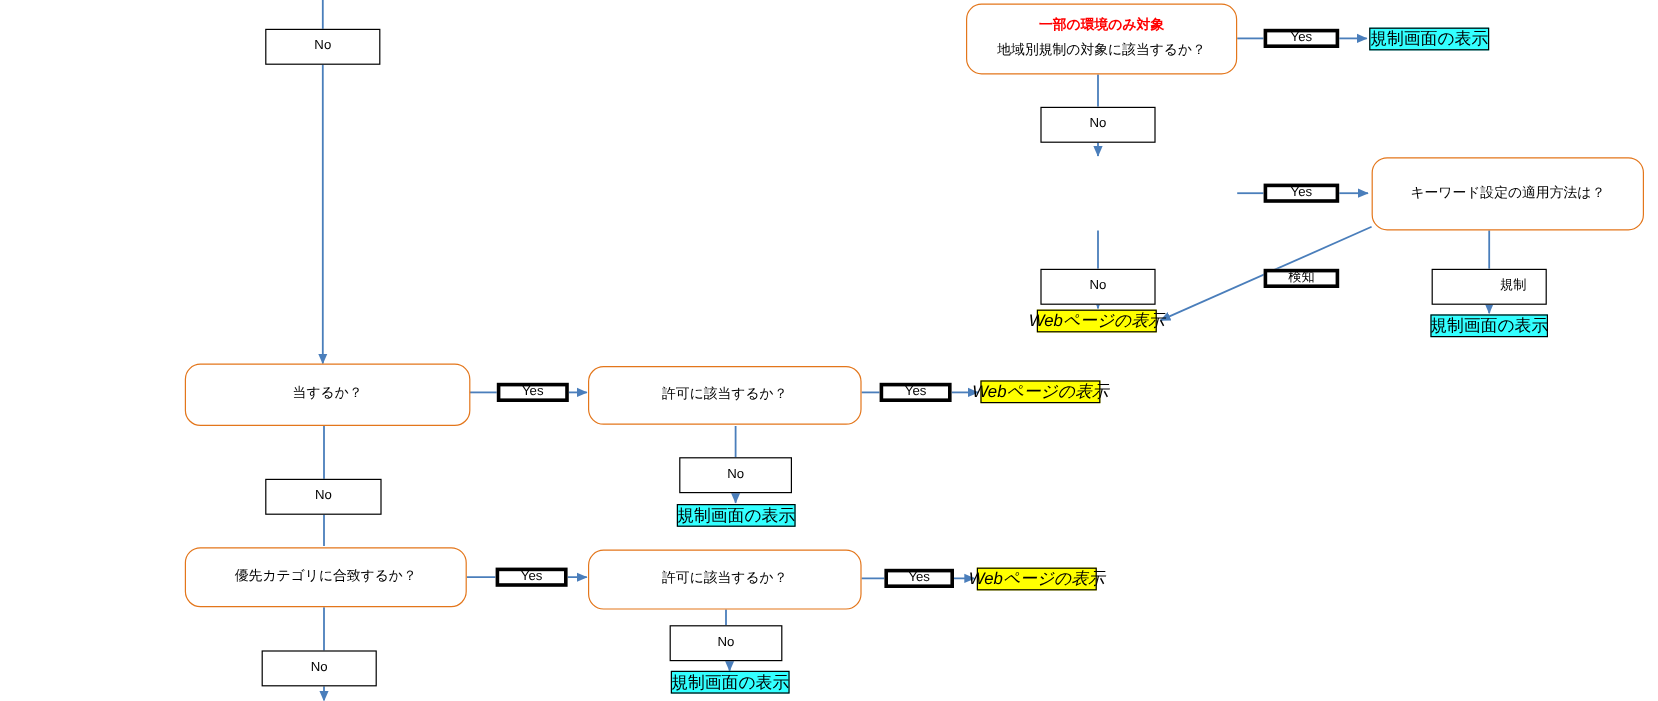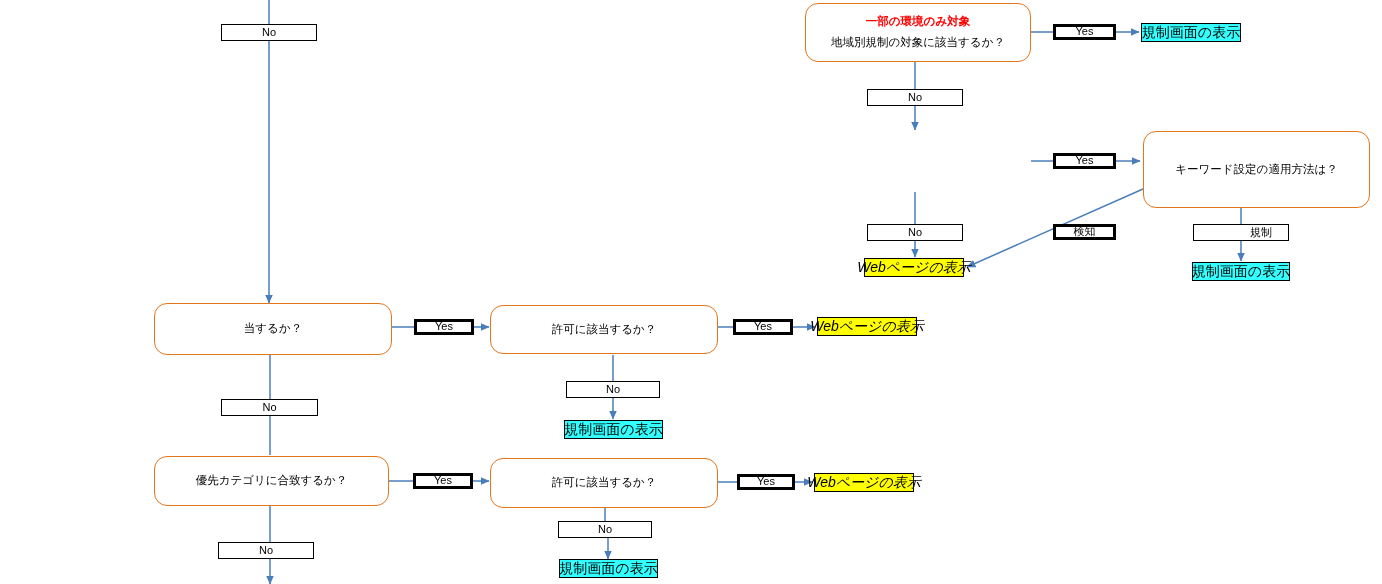--- a/index.html
+++ b/index.html
@@ -61,21 +61,21 @@
     color: #000000;
     font-size: 11px;
     height: 16px;
   }
   
   .blabel {
     border: 1.4px solid #000000;
     background: #ffffff;
     color: #000000;
     font-size: 11px;
-    height: 17px;
+    height: 30px;
   }
   
   .term {
     border: 1.4px solid #000000;
     font-size: 14px;
     height: 19px;
     white-space: nowrap;
   }
   .term.cyan { background: #33FFFF; }
   .term.yellow { background: #FFFF00; font-style: italic; }
@@ -155,21 +155,21 @@
 
   <div class="node blabel" style="left:867px; top:89px; width:96px;">
     <span>No</span>
   </div>
 
 
   <div class="node elabel" style="left:1053px; top:153px; width:63px;">
     <span>Yes</span>
   </div>
 
-  <div class="node decision" style="left:1143px; top:131px; width:227px; height:77px;">
+  <div class="node decision" style="left:1143px; top:131px; width:227px; height:61px;">
     <span class="ln">キーワード設定の適用方法は？</span>
   </div>
 
   <div class="node blabel" style="left:867px; top:224px; width:96px;">
     <span>No</span>
   </div>
 
   <div class="node term yellow" style="left:864px; top:258px; width:100px;">
     <span>Webページの表示</span>
   </div>

